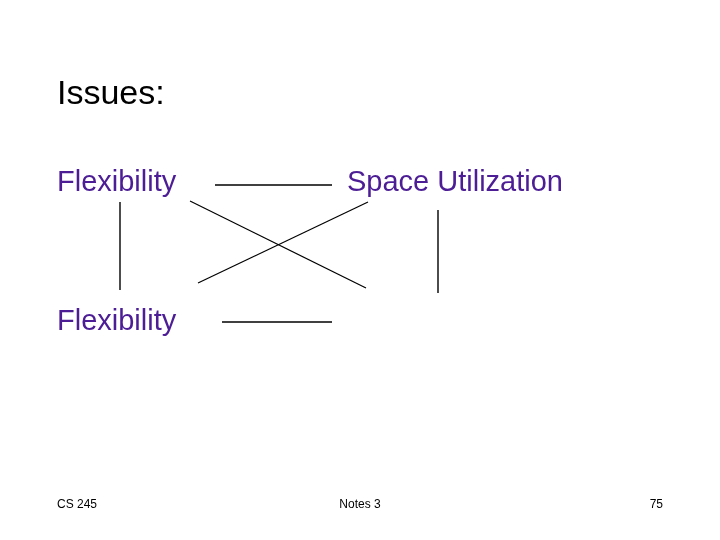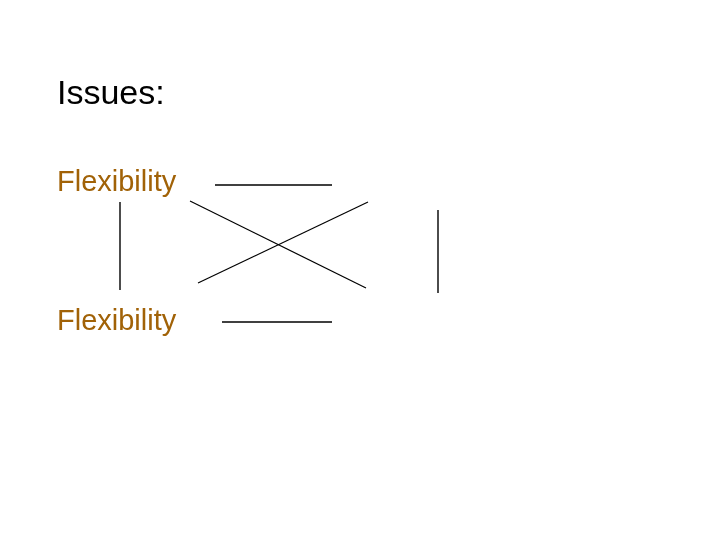--- a/index.html
+++ b/index.html
@@ -44,21 +44,21 @@
     top: 0;
     width: 720px;
     height: 540px;
   }
 
   .node-label {
     position: absolute;
     font-size: 29px;
     line-height: 34px;
     font-weight: 400;
-    color: #a16207;
+    color: #4c1d95;
     white-space: nowrap;
   }
 
   .node-flexibility       { left: 57px;  top: 164px; }
   .node-space-utilization { left: 347px; top: 164px; }
   .node-complexity        { left: 57px;  top: 303px; }
   .node-performance       { left: 347px; top: 303px; }
 
   .connectors {
     position: absolute;
@@ -114,20 +114,26 @@
       <line x1="215" y1="185" x2="332" y2="185" stroke="#000000" stroke-width="1.4"></line>
       <line x1="222" y1="322" x2="332" y2="322" stroke="#000000" stroke-width="1.4"></line>
       <line x1="120" y1="202" x2="120" y2="290" stroke="#000000" stroke-width="1.4"></line>
       <line x1="438" y1="210" x2="438" y2="293" stroke="#000000" stroke-width="1.4"></line>
       <line x1="190" y1="201" x2="366" y2="288" stroke="#000000" stroke-width="1.2"></line>
       <line x1="198" y1="283" x2="368" y2="202" stroke="#000000" stroke-width="1.2"></line>
     </svg>
 
     <div class="node-label node-flexibility">Flexibility</div>
 
+    <div class="node-label node-space-utilization">Space Utilization</div>
 
     <div class="node-label node-complexity">Flexibility</div>
 
 
   </div>
 
+  <div class="footer">
+    <div class="footer-left">CS 245</div>
+    <div class="footer-center">Notes 3</div>
+    <div class="footer-right">75</div>
+  </div>
 
 </div>
 
 </body></html>

